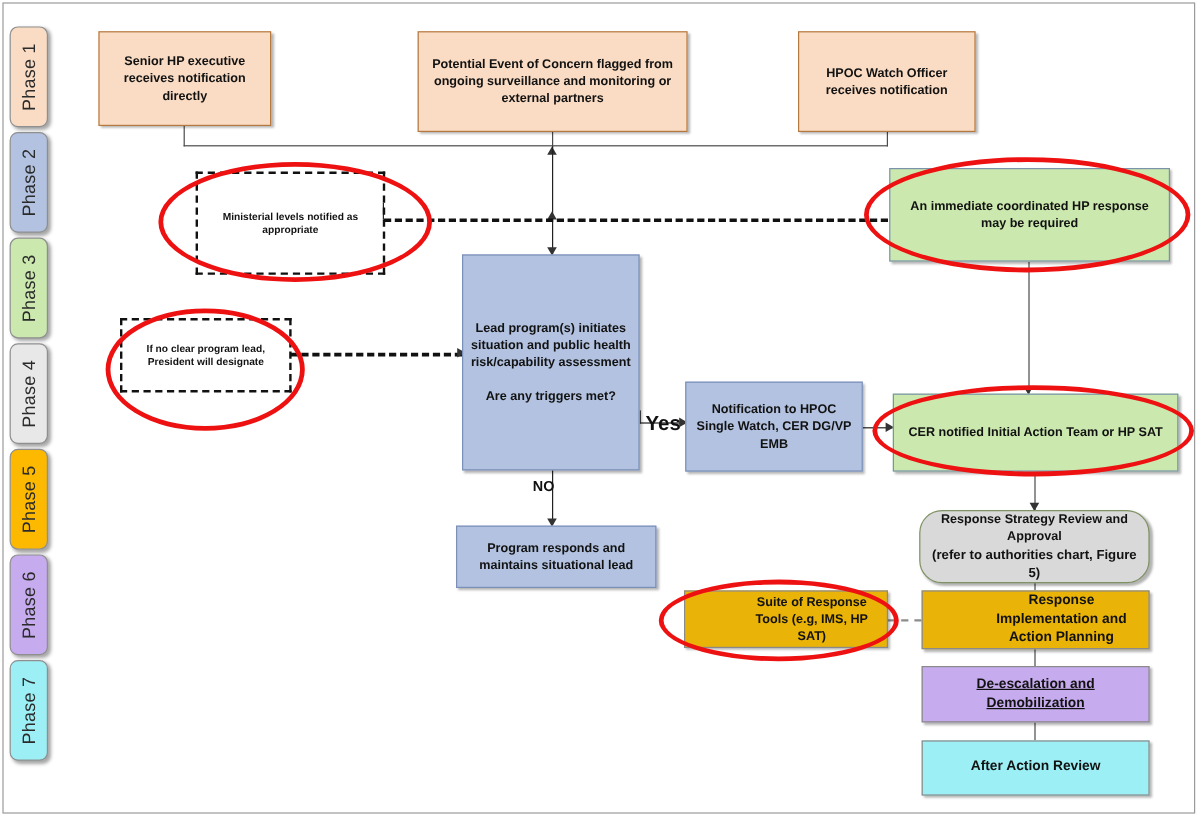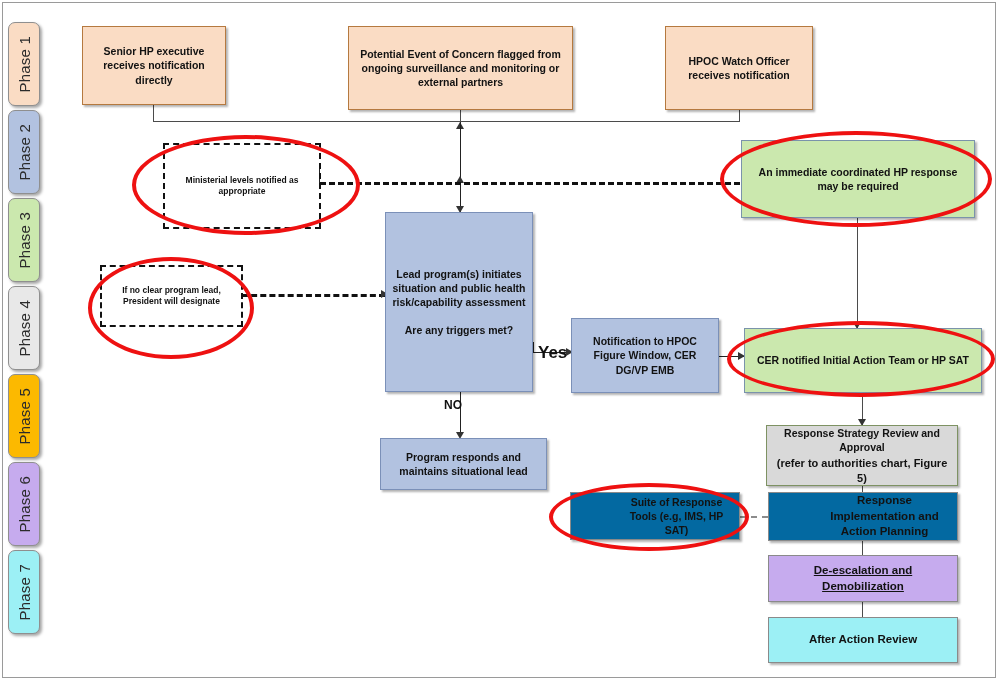--- a/index.html
+++ b/index.html
@@ -30,21 +30,21 @@
     font-size:10.5px;font-weight:bold;color:#121212;line-height:1.34;
     padding:3px 5px;
   }
   .box .sub{display:block;font-weight:bold;font-size:11px;margin-top:2px;}
   .box.shadow{box-shadow:2px 2px 2px rgba(0,0,0,.30);}
 
   .box.peach{background:#fadcc4;border:1px solid #b5793f;}
   .box.blue{background:#b2c2e0;border:1px solid #7b90b8;}
   .box.green{background:#cbe8ae;border:1px solid #7a93ab;}
   .box.grey{background:#d9d9d9;border:1px solid #7e9263;}
-  .box.orange{background:#0369a1;border:1px solid #8a8a8a;padding-left:48px;}
+  .box.orange{background:#eab308;border:1px solid #8a8a8a;padding-left:48px;}
   .box.purple{background:#c6abee;border:1px solid #8a8a8a;}
   .box.cyan{background:#9cf0f5;border:1px solid #8a8a8a;}
   .box.dashed{background:transparent;border:2px dashed #111;font-size:8.5px;}
 
   
   .ln{position:absolute;background:#4b4b4b;}
   .ln.h{height:1.4px;}
   .ln.v{width:1.4px;}
   .ln.dark{background:#222;}
 
@@ -148,27 +148,27 @@
   <div class="box green shadow" style="left:741px;top:140px;width:234px;height:78px;">An immediate coordinated HP response may be required</div>
 
   <div class="box dashed" style="left:100px;top:265px;width:143px;height:62px;">If no clear program lead, President will designate</div>
 
   <div class="box blue shadow" style="left:385px;top:212px;width:148px;height:180px;flex-direction:column;">
     <div>Lead program(s) initiates situation and public health risk/capability assessment</div>
     <div style="height:14px;"></div>
     <div>Are any triggers met?</div>
   </div>
 
-  <div class="box blue shadow" style="left:571px;top:318px;width:148px;height:75px;">Notification to HPOC Figure Window, CER DG/VP EMB</div>
+  <div class="box blue shadow" style="left:571px;top:318px;width:148px;height:75px;">Notification to HPOC Single Watch, CER DG/VP EMB</div>
 
   <div class="box green shadow" style="left:744px;top:328px;width:238px;height:65px;">CER notified Initial Action Team or HP SAT</div>
 
   <div class="box blue shadow" style="left:380px;top:438px;width:167px;height:52px;">Program responds and maintains situational lead</div>
 
-  <div class="box grey shadow" style="left:766px;top:425px;width:192px;height:61px;flex-direction:column;">
+  <div class="box grey shadow" style="left:766px;top:425px;width:192px;height:61px;flex-direction:column;border-radius:19px;">
     <div>Response Strategy Review and Approval</div>
     <div class="sub">(refer to authorities chart, Figure 5)</div>
   </div>
 
   <div class="box orange shadow" style="left:570px;top:492px;width:170px;height:48px;">Suite of Response Tools (e.g, IMS, HP SAT)</div>
 
   <div class="box orange shadow" style="left:768px;top:492px;width:190px;height:49px;font-size:11.5px;">Response Implementation and Action Planning</div>
 
   <div class="box purple shadow" style="left:768px;top:555px;width:190px;height:47px;font-size:11.5px;text-decoration:underline;">De-escalation and Demobilization</div>
 

